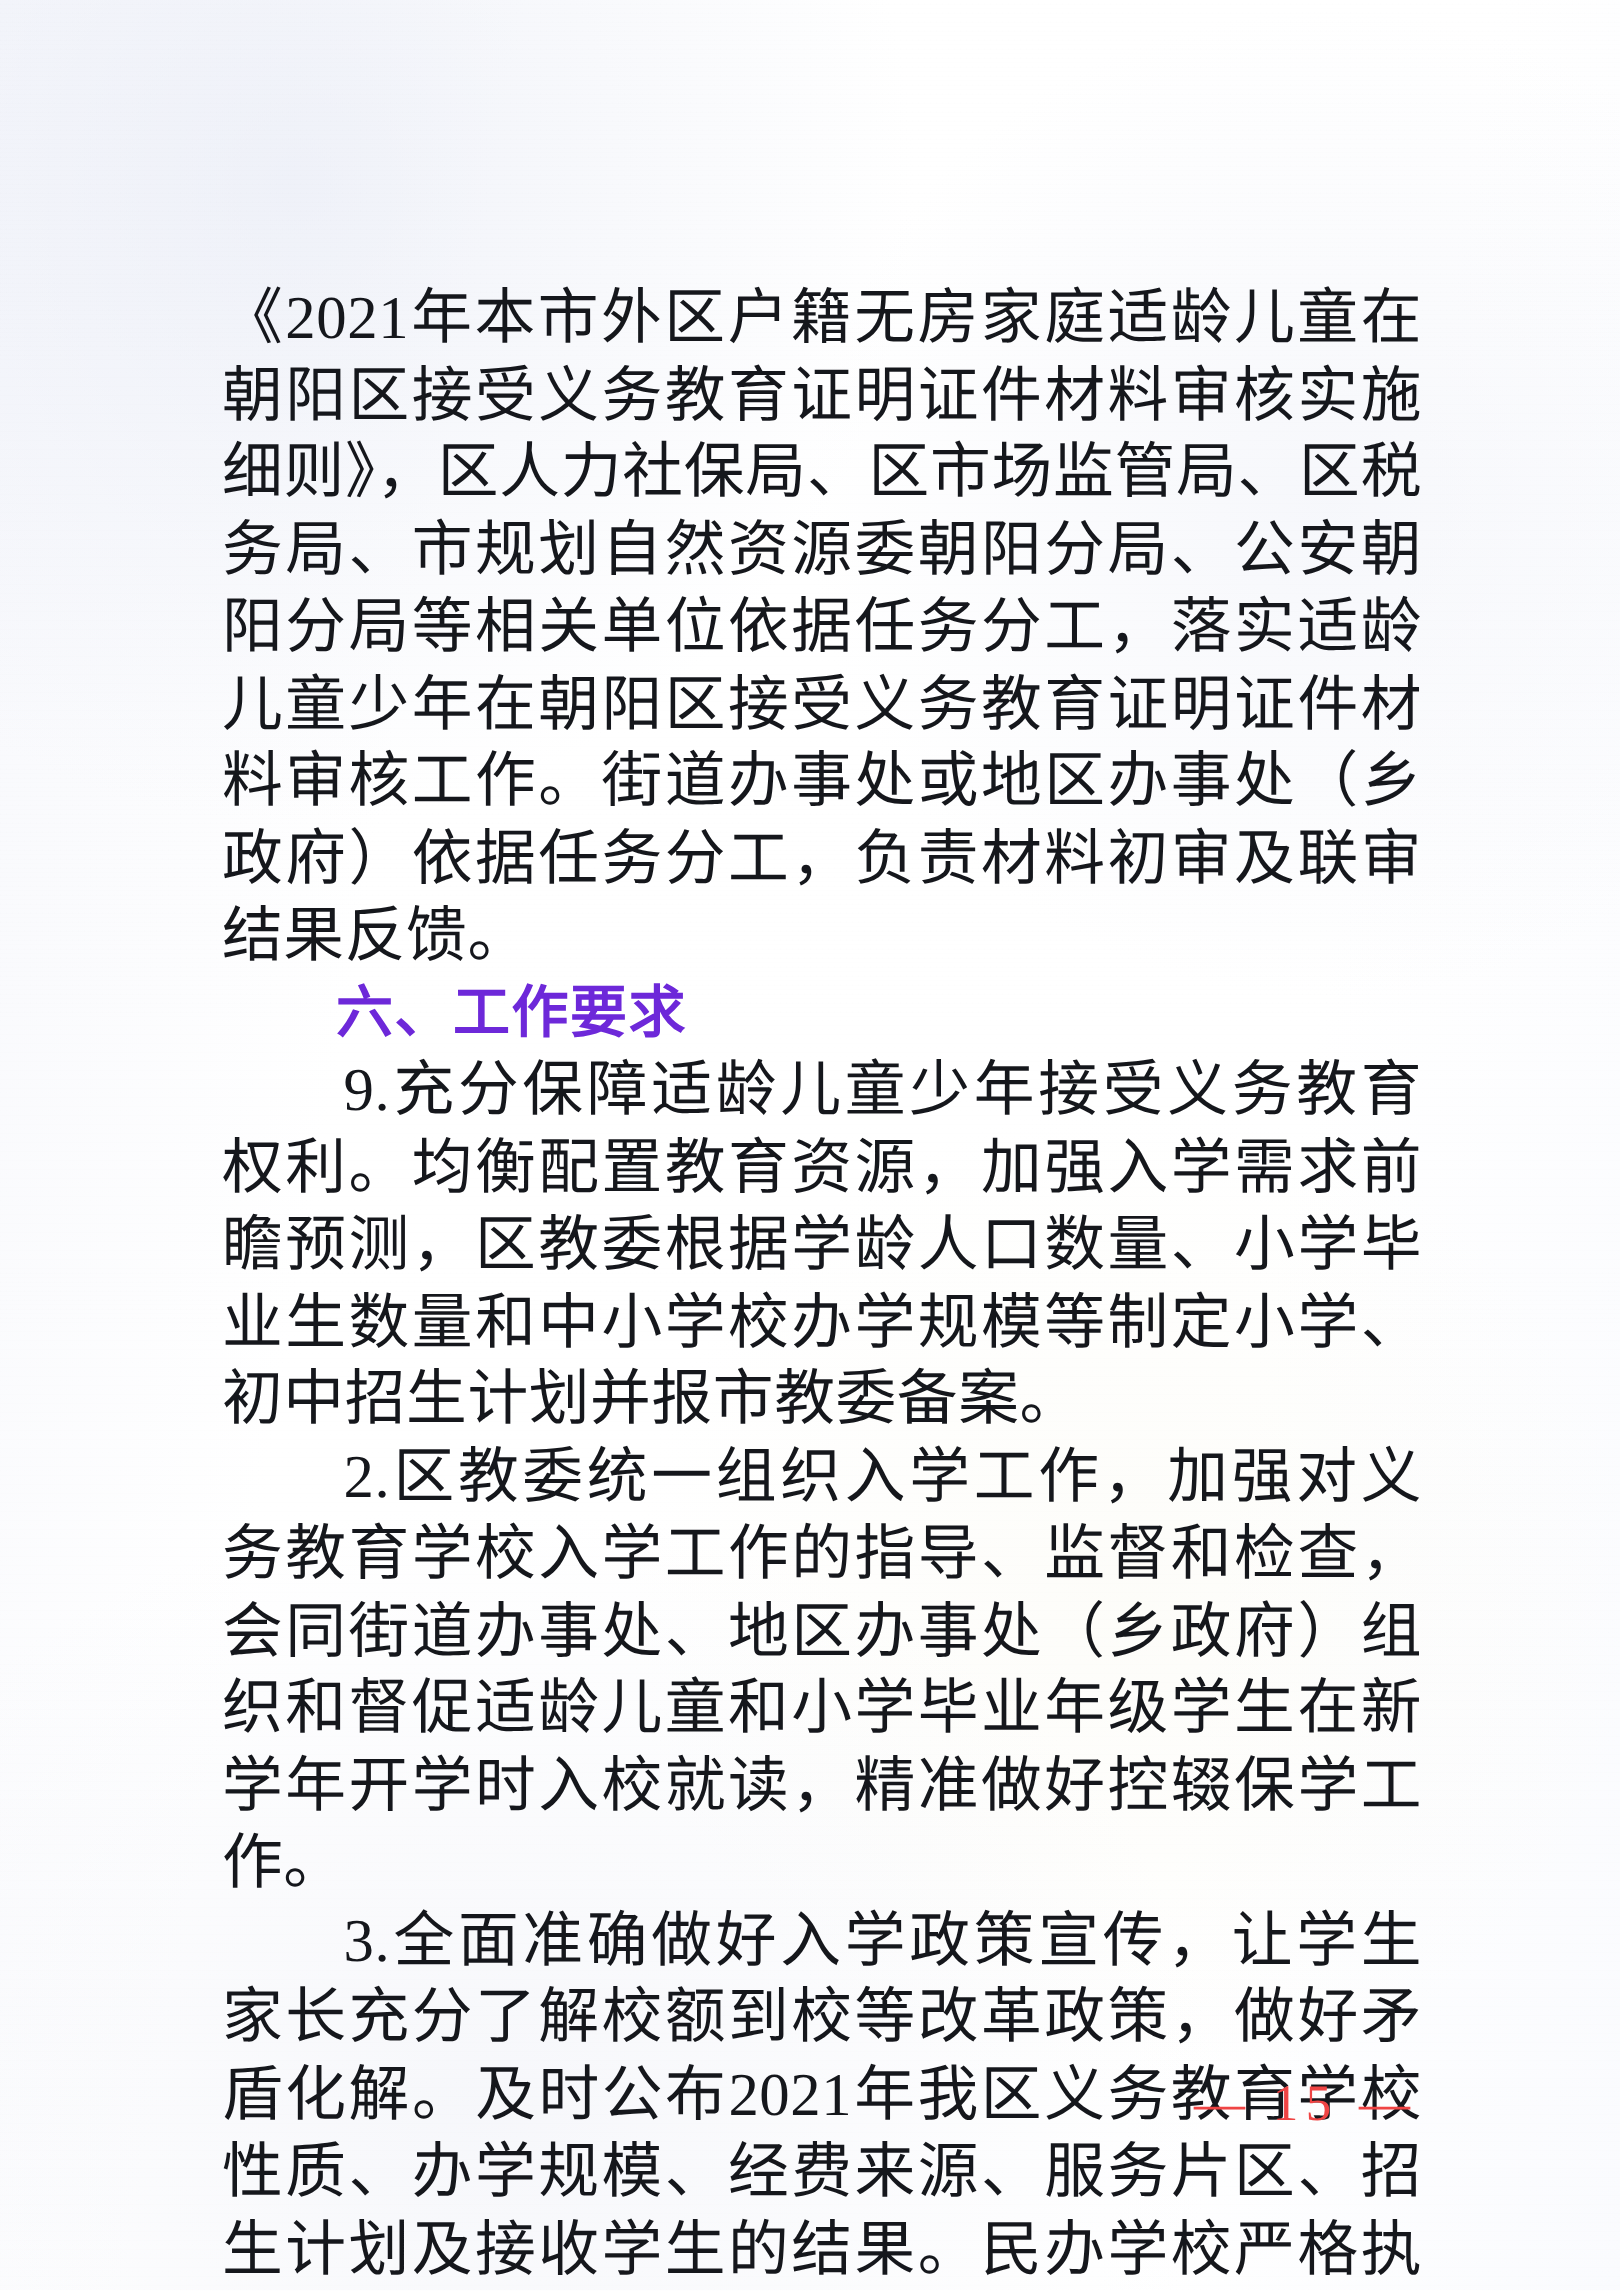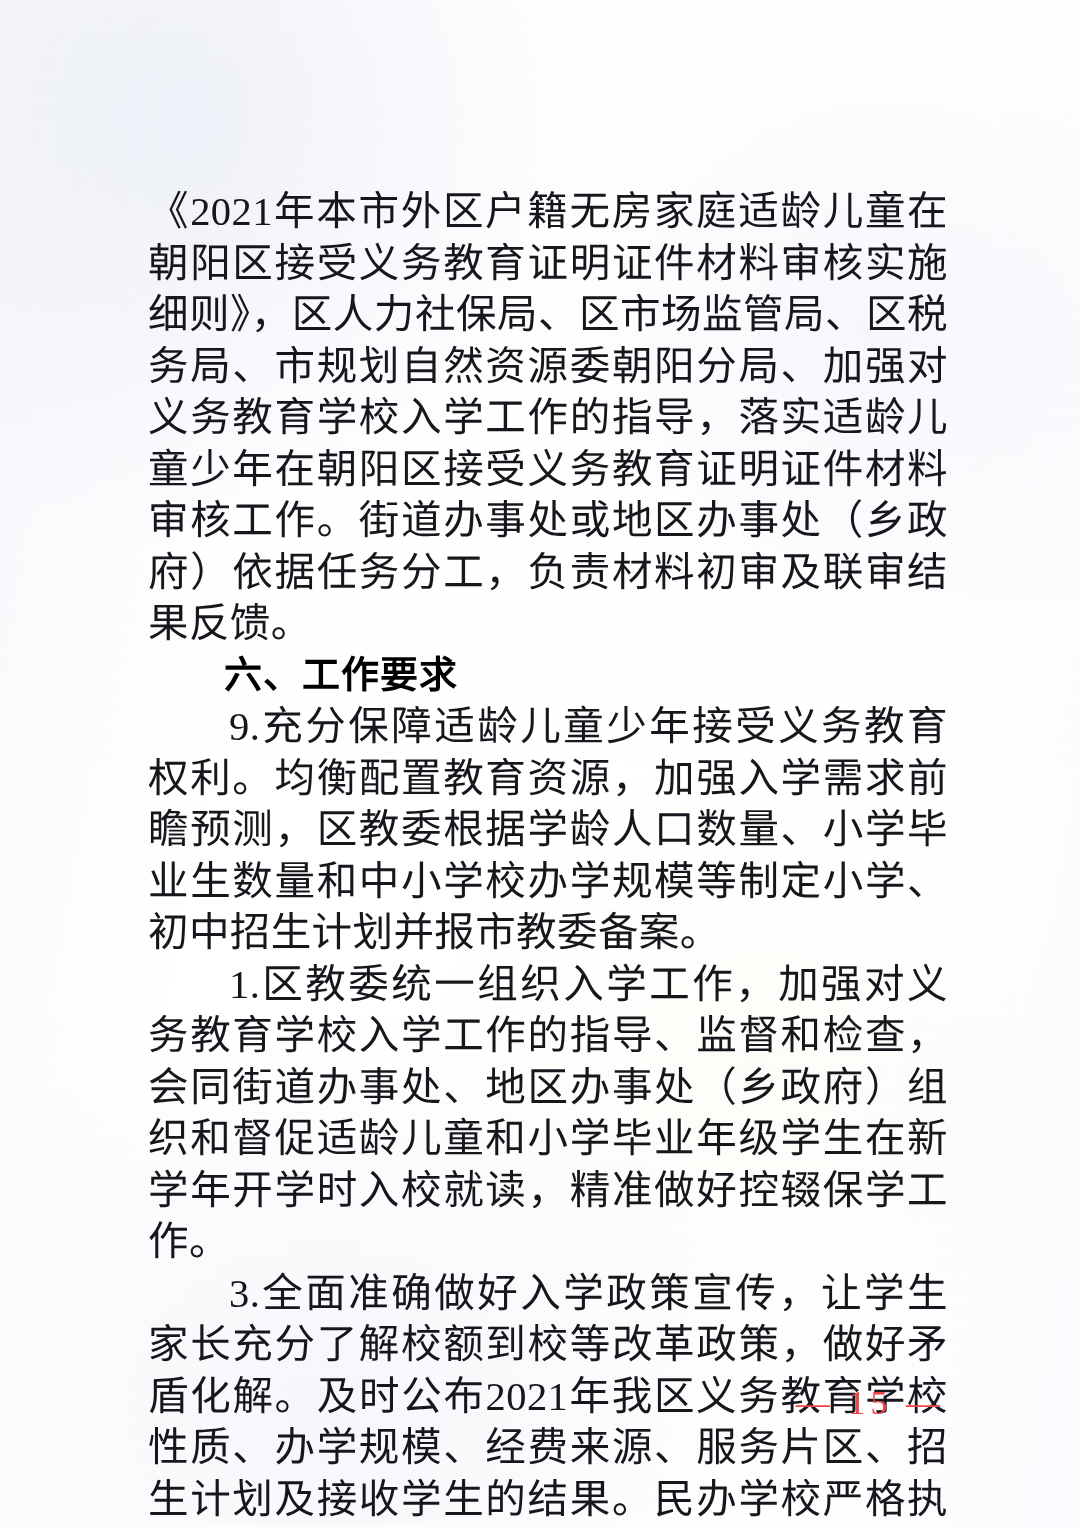--- a/index.html
+++ b/index.html
@@ -74,21 +74,21 @@
   .para.indent {
     text-indent: 2em;
   }
 
   .section-heading {
     margin: 0;
     font-family: "DejaVu Sans", "Liberation Sans", sans-serif;
     font-size: 38px;
     line-height: 51.5px;
     font-weight: 700;
-    color: #000000;
+    color: #6d28d9;
     text-indent: 2em;
     letter-spacing: 1px;
     white-space: nowrap;
   }
 
   
   .page-number {
     position: absolute;
     top: 1382px;
     left: 0;
@@ -107,27 +107,27 @@
 
 <div id="page">
 
   <div class="scan-tint"></div>
   <div class="scan-grain"></div>
 
   <div id="content">
 
     <div class="doc-body">
 
-      <p class="para">《2021年本市外区户籍无房家庭适龄儿童在朝阳区接受义务教育证明证件材料审核实施细则》，区人力社保局、区市场监管局、区税务局、市规划自然资源委朝阳分局、加强对义务教育学校入学工作的指导，落实适龄儿童少年在朝阳区接受义务教育证明证件材料审核工作。街道办事处或地区办事处（乡政府）依据任务分工，负责材料初审及联审结果反馈。</p>
+      <p class="para">《2021年本市外区户籍无房家庭适龄儿童在朝阳区接受义务教育证明证件材料审核实施细则》，区人力社保局、区市场监管局、区税务局、市规划自然资源委朝阳分局、公安朝阳分局等相关单位依据任务分工，落实适龄儿童少年在朝阳区接受义务教育证明证件材料审核工作。街道办事处或地区办事处（乡政府）依据任务分工，负责材料初审及联审结果反馈。</p>
 
       <h2 class="section-heading">六、工作要求</h2>
 
       <p class="para indent">9.充分保障适龄儿童少年接受义务教育权利。均衡配置教育资源，加强入学需求前瞻预测，区教委根据学龄人口数量、小学毕业生数量和中小学校办学规模等制定小学、初中招生计划并报市教委备案。</p>
 
-      <p class="para indent">1.区教委统一组织入学工作，加强对义务教育学校入学工作的指导、监督和检查，会同街道办事处、地区办事处（乡政府）组织和督促适龄儿童和小学毕业年级学生在新学年开学时入校就读，精准做好控辍保学工作。</p>
+      <p class="para indent">2.区教委统一组织入学工作，加强对义务教育学校入学工作的指导、监督和检查，会同街道办事处、地区办事处（乡政府）组织和督促适龄儿童和小学毕业年级学生在新学年开学时入校就读，精准做好控辍保学工作。</p>
 
       <p class="para indent">3.全面准确做好入学政策宣传，让学生家长充分了解校额到校等改革政策，做好矛盾化解。及时公布2021年我区义务教育学校性质、办学规模、经费来源、服务片区、招生计划及接收学生的结果。民办学校严格执行招生简章、广告备案制度，公开公示收费标准。</p>
 
     </div>
 
     <div class="page-number">— 15 —</div>
 
   </div>
 </div>
 

